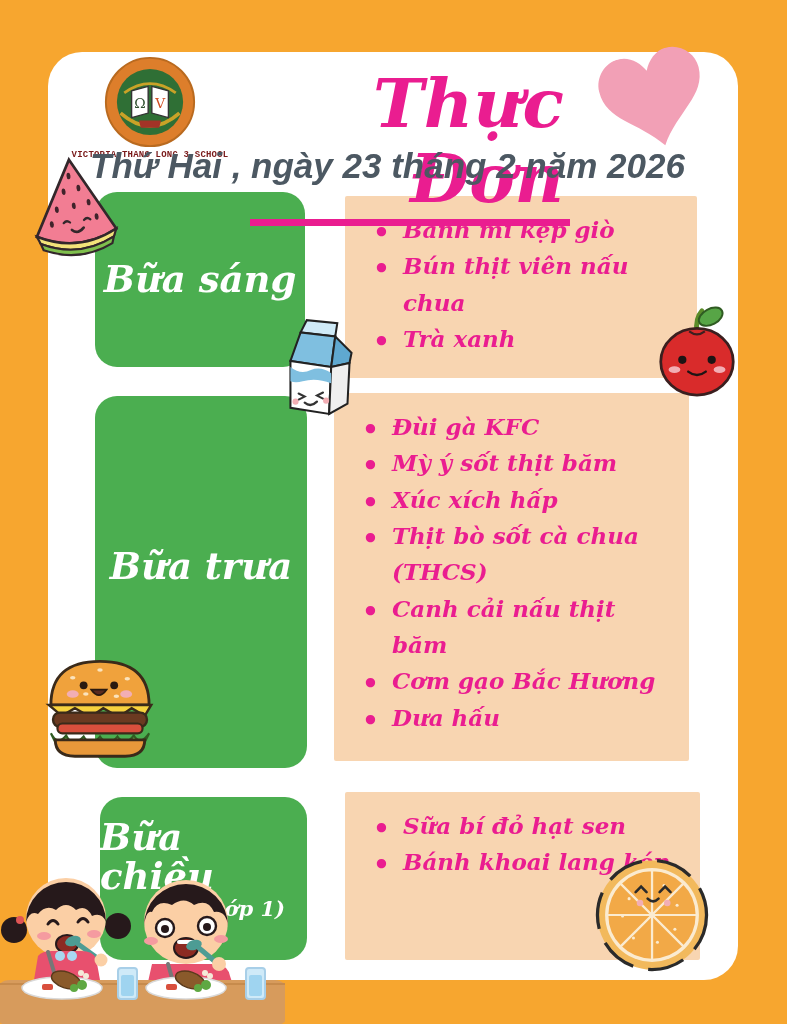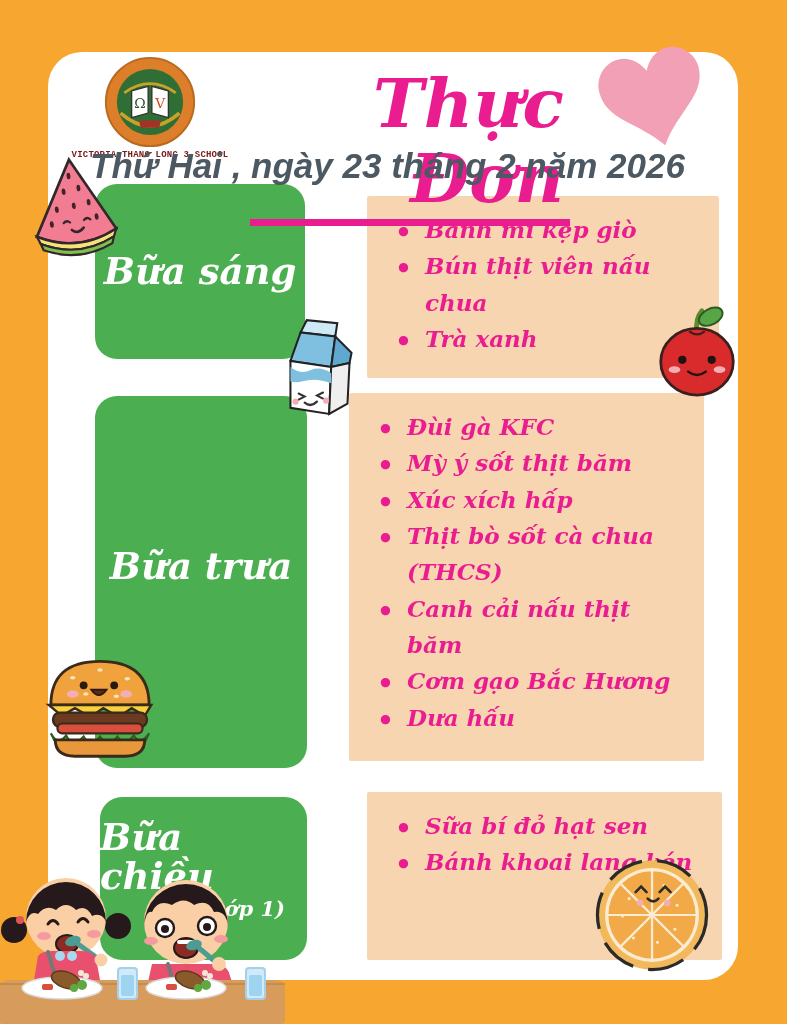--- a/index.html
+++ b/index.html
@@ -37,36 +37,36 @@
   
   .meal-label-box{
     position:absolute;background:var(--meal-green,#4BAE50);border-radius:22px;z-index:2;
     color:#fff;font-family:"DejaVu Serif",serif;font-style:italic;font-weight:bold;
     display:flex;flex-direction:column;justify-content:center;align-items:center;
   }
   .meal-label{font-size:37px;line-height:1.05;}
   .meal-sublabel{font-size:21px;align-self:flex-end;padding-right:22px;}
   .meal-items-box{
     position:absolute;background:var(--list-peach,#F8D5B1);border-radius:2px;z-index:2;
-    padding:16px 20px 12px 26px;box-sizing:border-box;margin-left:22px;
+    padding:16px 20px 12px 26px;box-sizing:border-box;
   }
   .meal-items-box ul{
     margin:0;padding:0;list-style:none;
     font-family:"DejaVu Serif",serif;font-style:italic;font-weight:bold;
     font-size:23px;color:var(--accent-pink,#EA1D90);line-height:1.58;
   }
   .meal-items-box li{position:relative;padding-left:32px;}
   .meal-items-box li::before{
     content:"\2022";position:absolute;left:2px;top:-1px;font-size:1.15em;font-style:normal;
   }
-  #breakfast-label{left:95px;top:184px;width:210px;height:175px;}
+  #breakfast-label{left:95px;top:192px;width:210px;height:175px;}
   #breakfast-items{left:345px;top:196px;width:352px;height:182px;}
   #lunch-label{left:95px;top:396px;width:212px;height:372px;}
   #lunch-label .meal-label{transform:translateY(-16px);}
-  #lunch-items{left:327px;top:393px;width:355px;height:368px;}
+  #lunch-items{left:334px;top:393px;width:355px;height:368px;}
   #afternoon-label{left:100px;top:797px;width:207px;height:163px;justify-content:flex-start;padding-top:21px;box-sizing:border-box;}
   #afternoon-items{left:345px;top:792px;width:355px;height:168px;}
   
   .deco{position:absolute;z-index:4;}
   #watermelon{left:20px;top:154px;}
   #milk{left:270px;top:310px;}
   #apple{left:648px;top:303px;}
   #burger{left:40px;top:648px;}
   #orange-slice{left:592px;top:855px;}
   #kids{left:0px;top:852px;}

